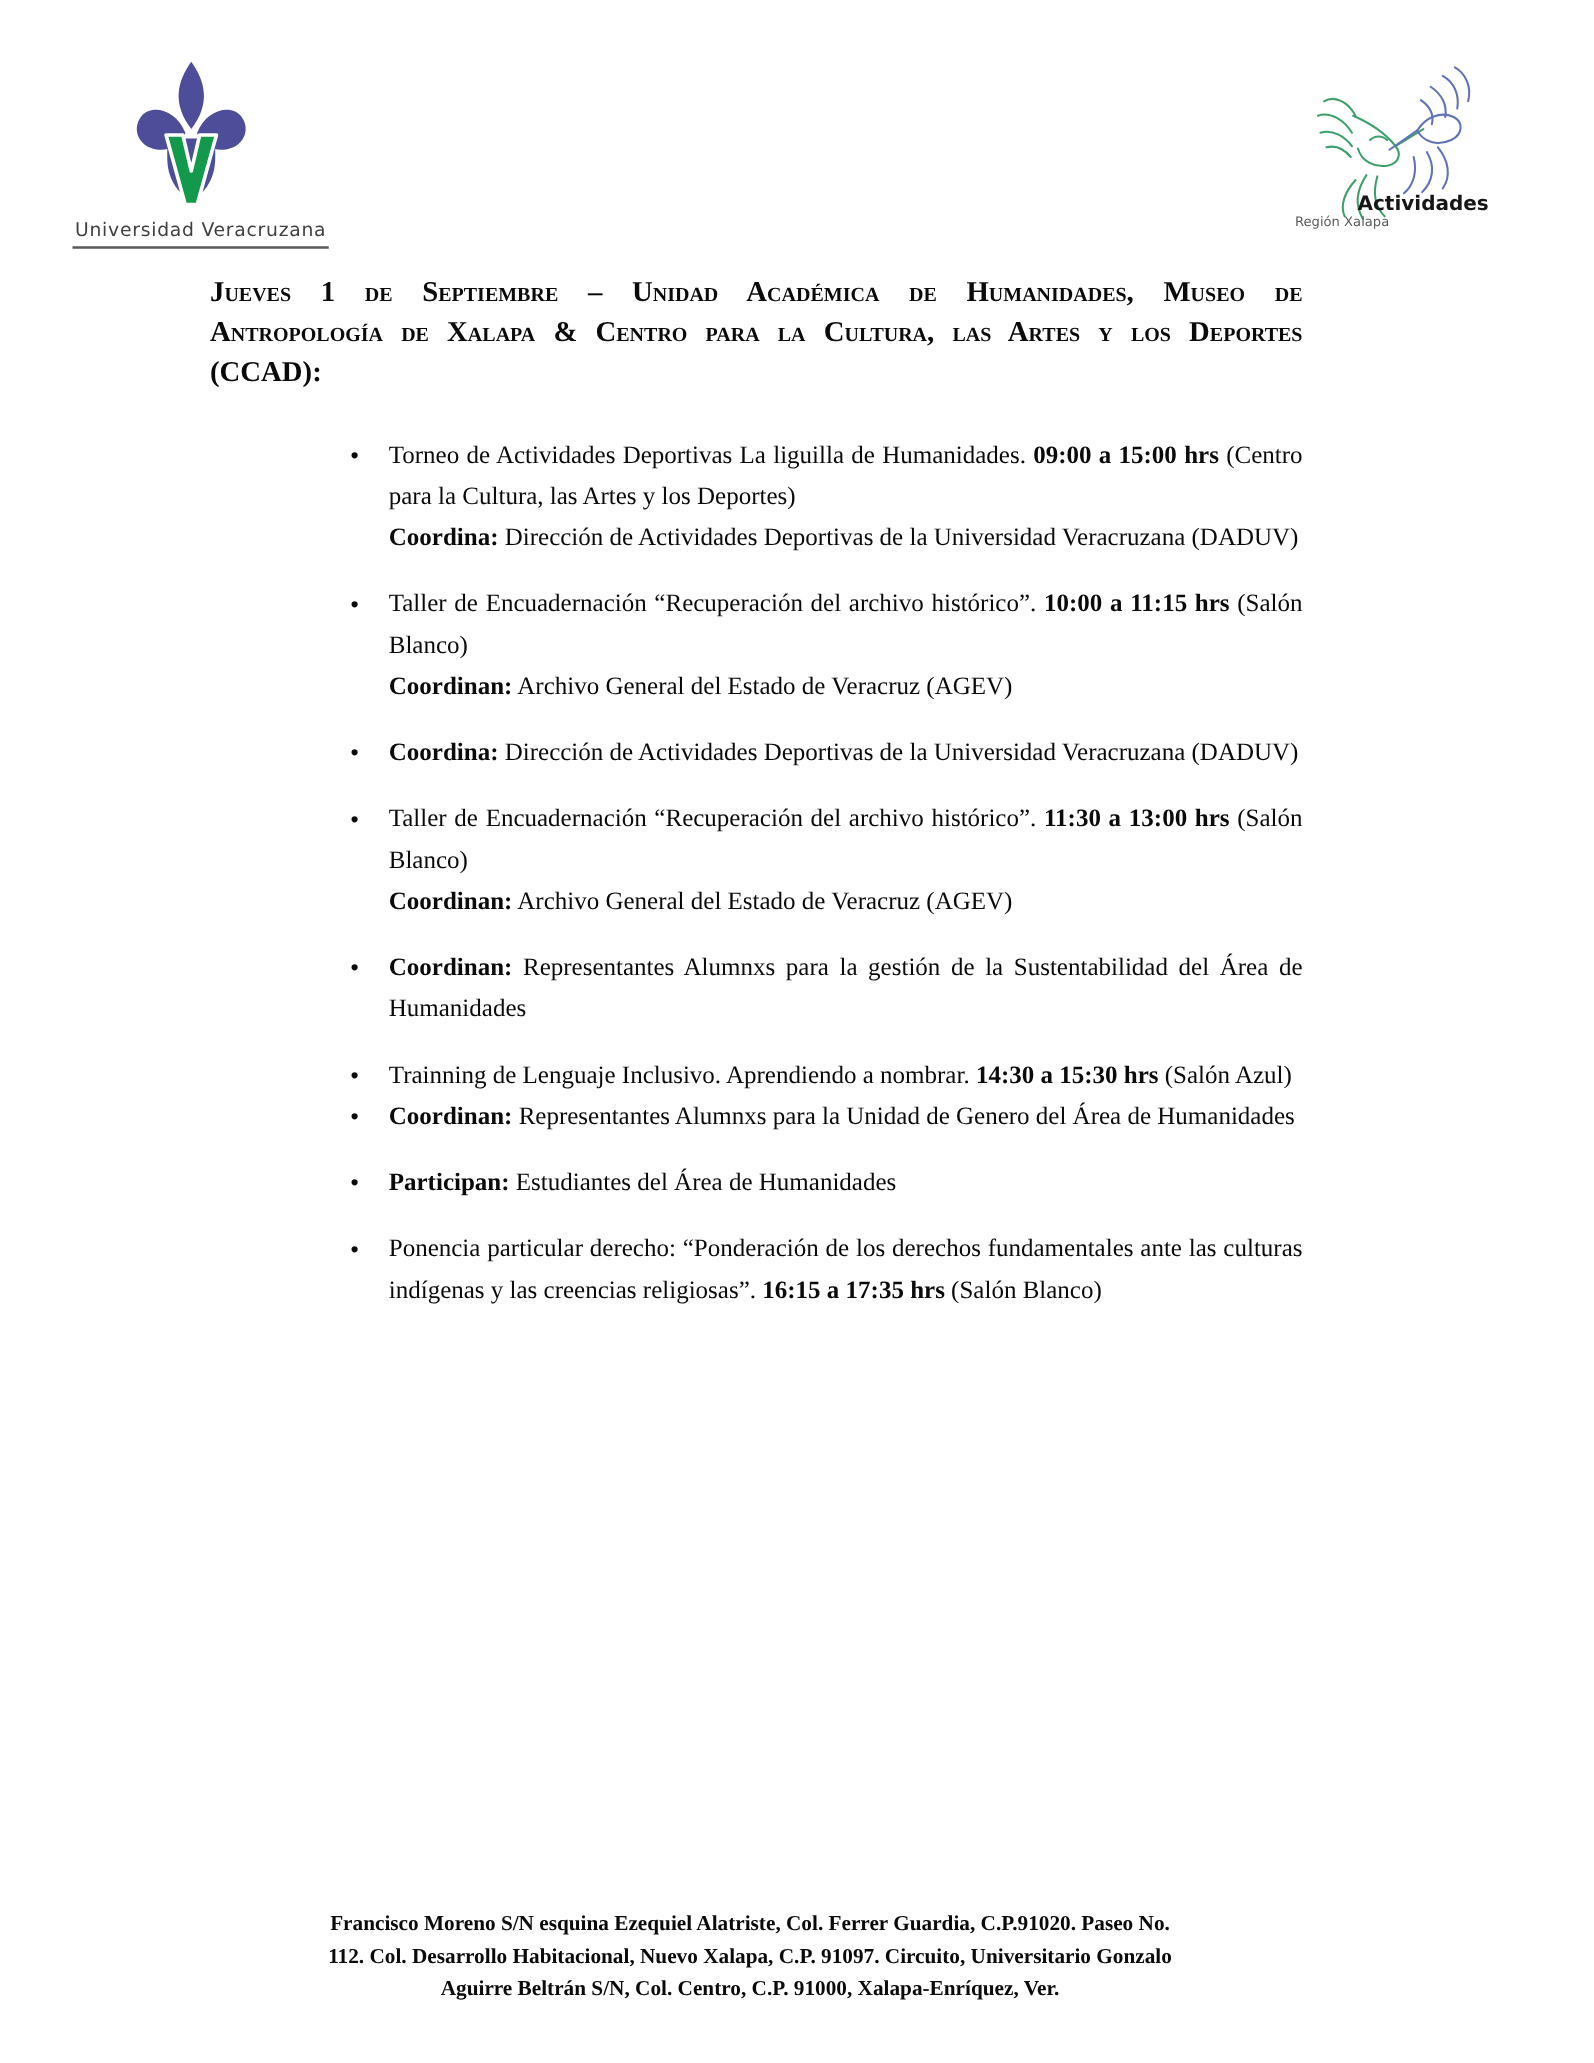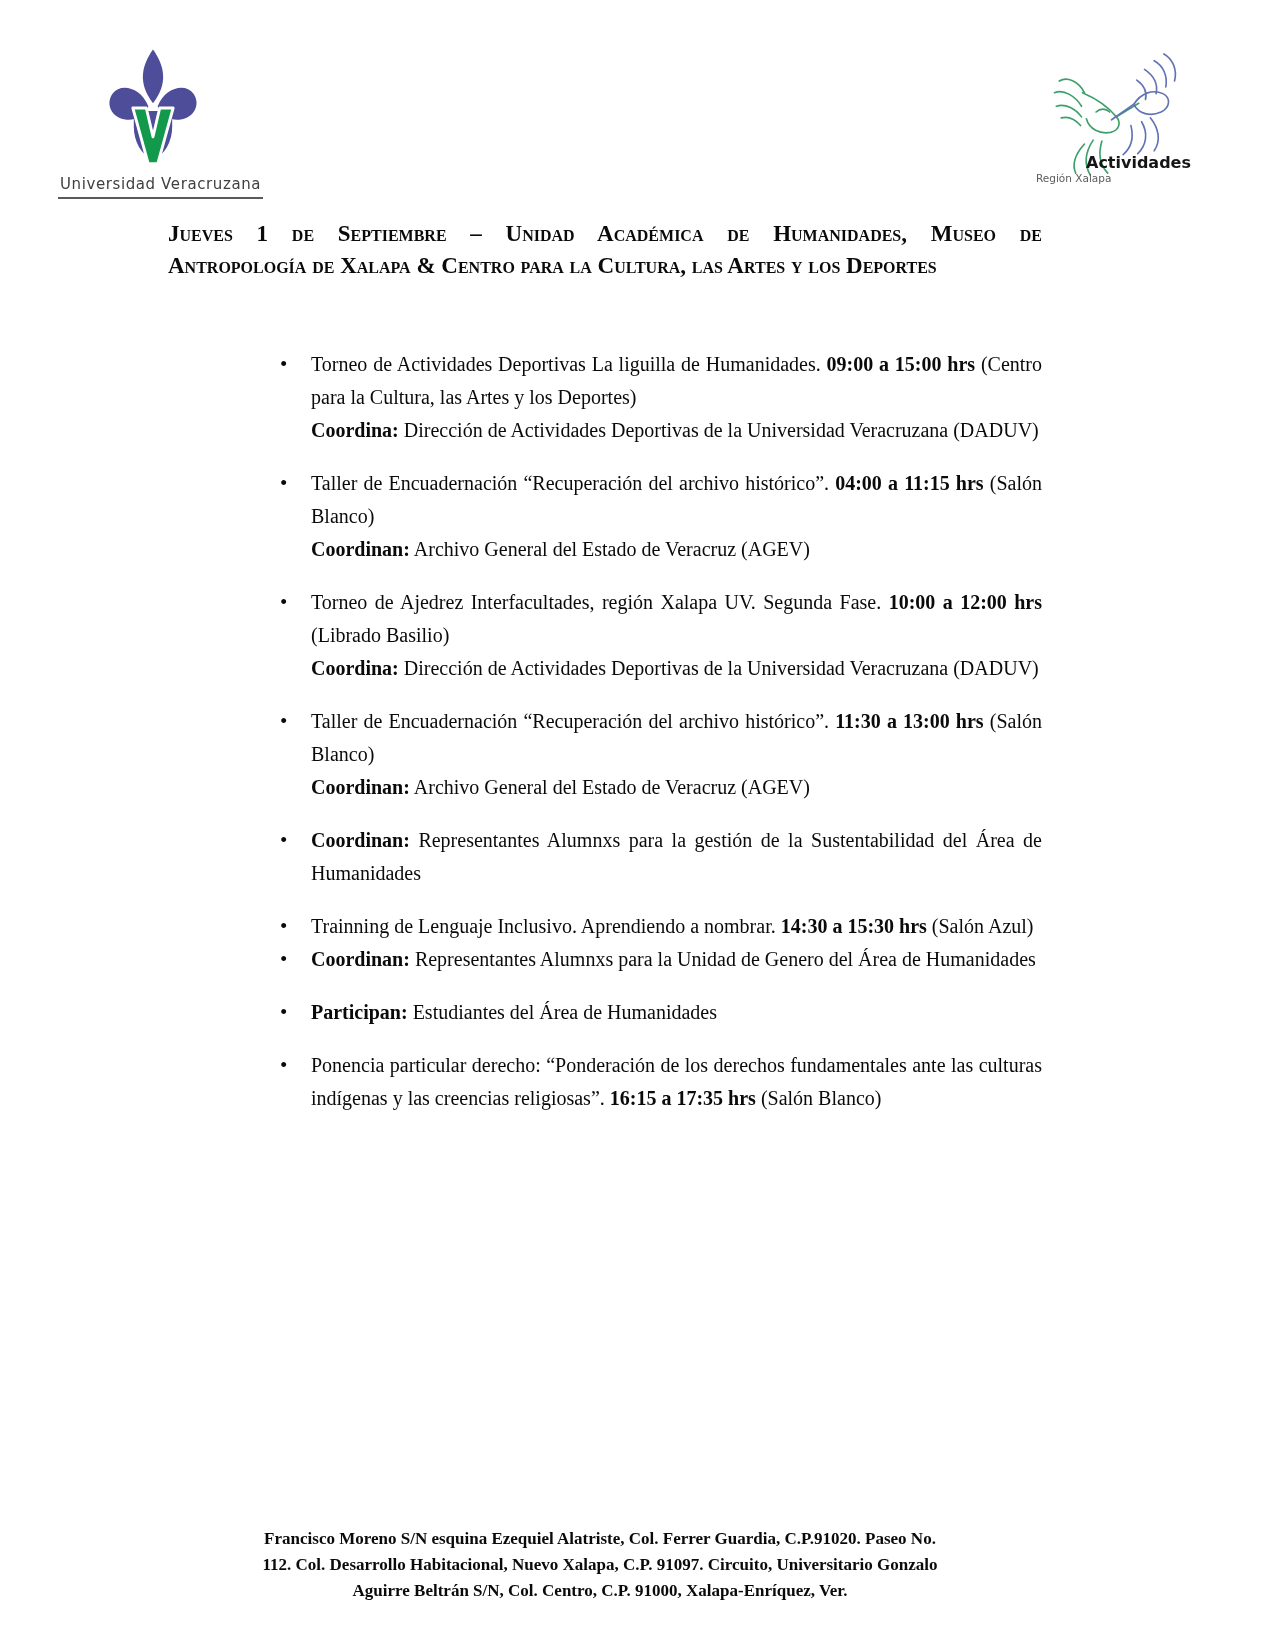--- a/index.html
+++ b/index.html
@@ -136,33 +136,33 @@
         <path d="M98 80 C101 92 98 103 90 110"></path>
       </g>
     </svg>
     <div class="hum-title">Actividades</div>
     <div class="hum-sub">Región Xalapa</div>
   </div>
 
   <div class="title-block">
     <div class="title-line">Jueves 1 de Septiembre – Unidad Académica de Humanidades, Museo de</div>
     <div class="title-line">Antropología de Xalapa &amp; Centro para la Cultura, las Artes y los Deportes</div>
+    <div class="title-line">(CCAD):</div>
   </div>
 
   <ul class="events" id="events-list">
       <li class="event">
         <p><span>Torneo de Actividades Deportivas La liguilla de Humanidades. </span><span class="b">09:00 a 15:00 hrs</span><span> (Centro para la Cultura, las Artes y los Deportes)</span></p>
         <p><span class="b">Coordina:</span><span> Dirección de Actividades Deportivas de la Universidad Veracruzana (DADUV)</span></p>
       </li>
       <li class="event">
-        <p><span>Taller de Encuadernación “Recuperación del archivo histórico”. </span><span class="b">04:00 a 11:15 hrs</span><span> (Salón Blanco)</span></p>
+        <p><span>Taller de Encuadernación “Recuperación del archivo histórico”. </span><span class="b">10:00 a 11:15 hrs</span><span> (Salón Blanco)</span></p>
         <p><span class="b">Coordinan:</span><span> Archivo General del Estado de Veracruz (AGEV)</span></p>
       </li>
       <li class="event">
-        <p><span>Torneo de Ajedrez Interfacultades, región Xalapa UV. Segunda Fase. </span><span class="b">10:00 a 12:00 hrs</span><span> (Librado Basilio)</span></p>
         <p><span class="b">Coordina:</span><span> Dirección de Actividades Deportivas de la Universidad Veracruzana (DADUV)</span></p>
       </li>
       <li class="event">
         <p><span>Taller de Encuadernación “Recuperación del archivo histórico”. </span><span class="b">11:30 a 13:00 hrs</span><span> (Salón Blanco)</span></p>
         <p><span class="b">Coordinan:</span><span> Archivo General del Estado de Veracruz (AGEV)</span></p>
       </li>
       <li class="event">
         <p><span class="b">Coordinan:</span><span> Representantes Alumnxs para la gestión de la Sustentabilidad del Área de Humanidades</span></p>
       </li>
       <li class="event">

